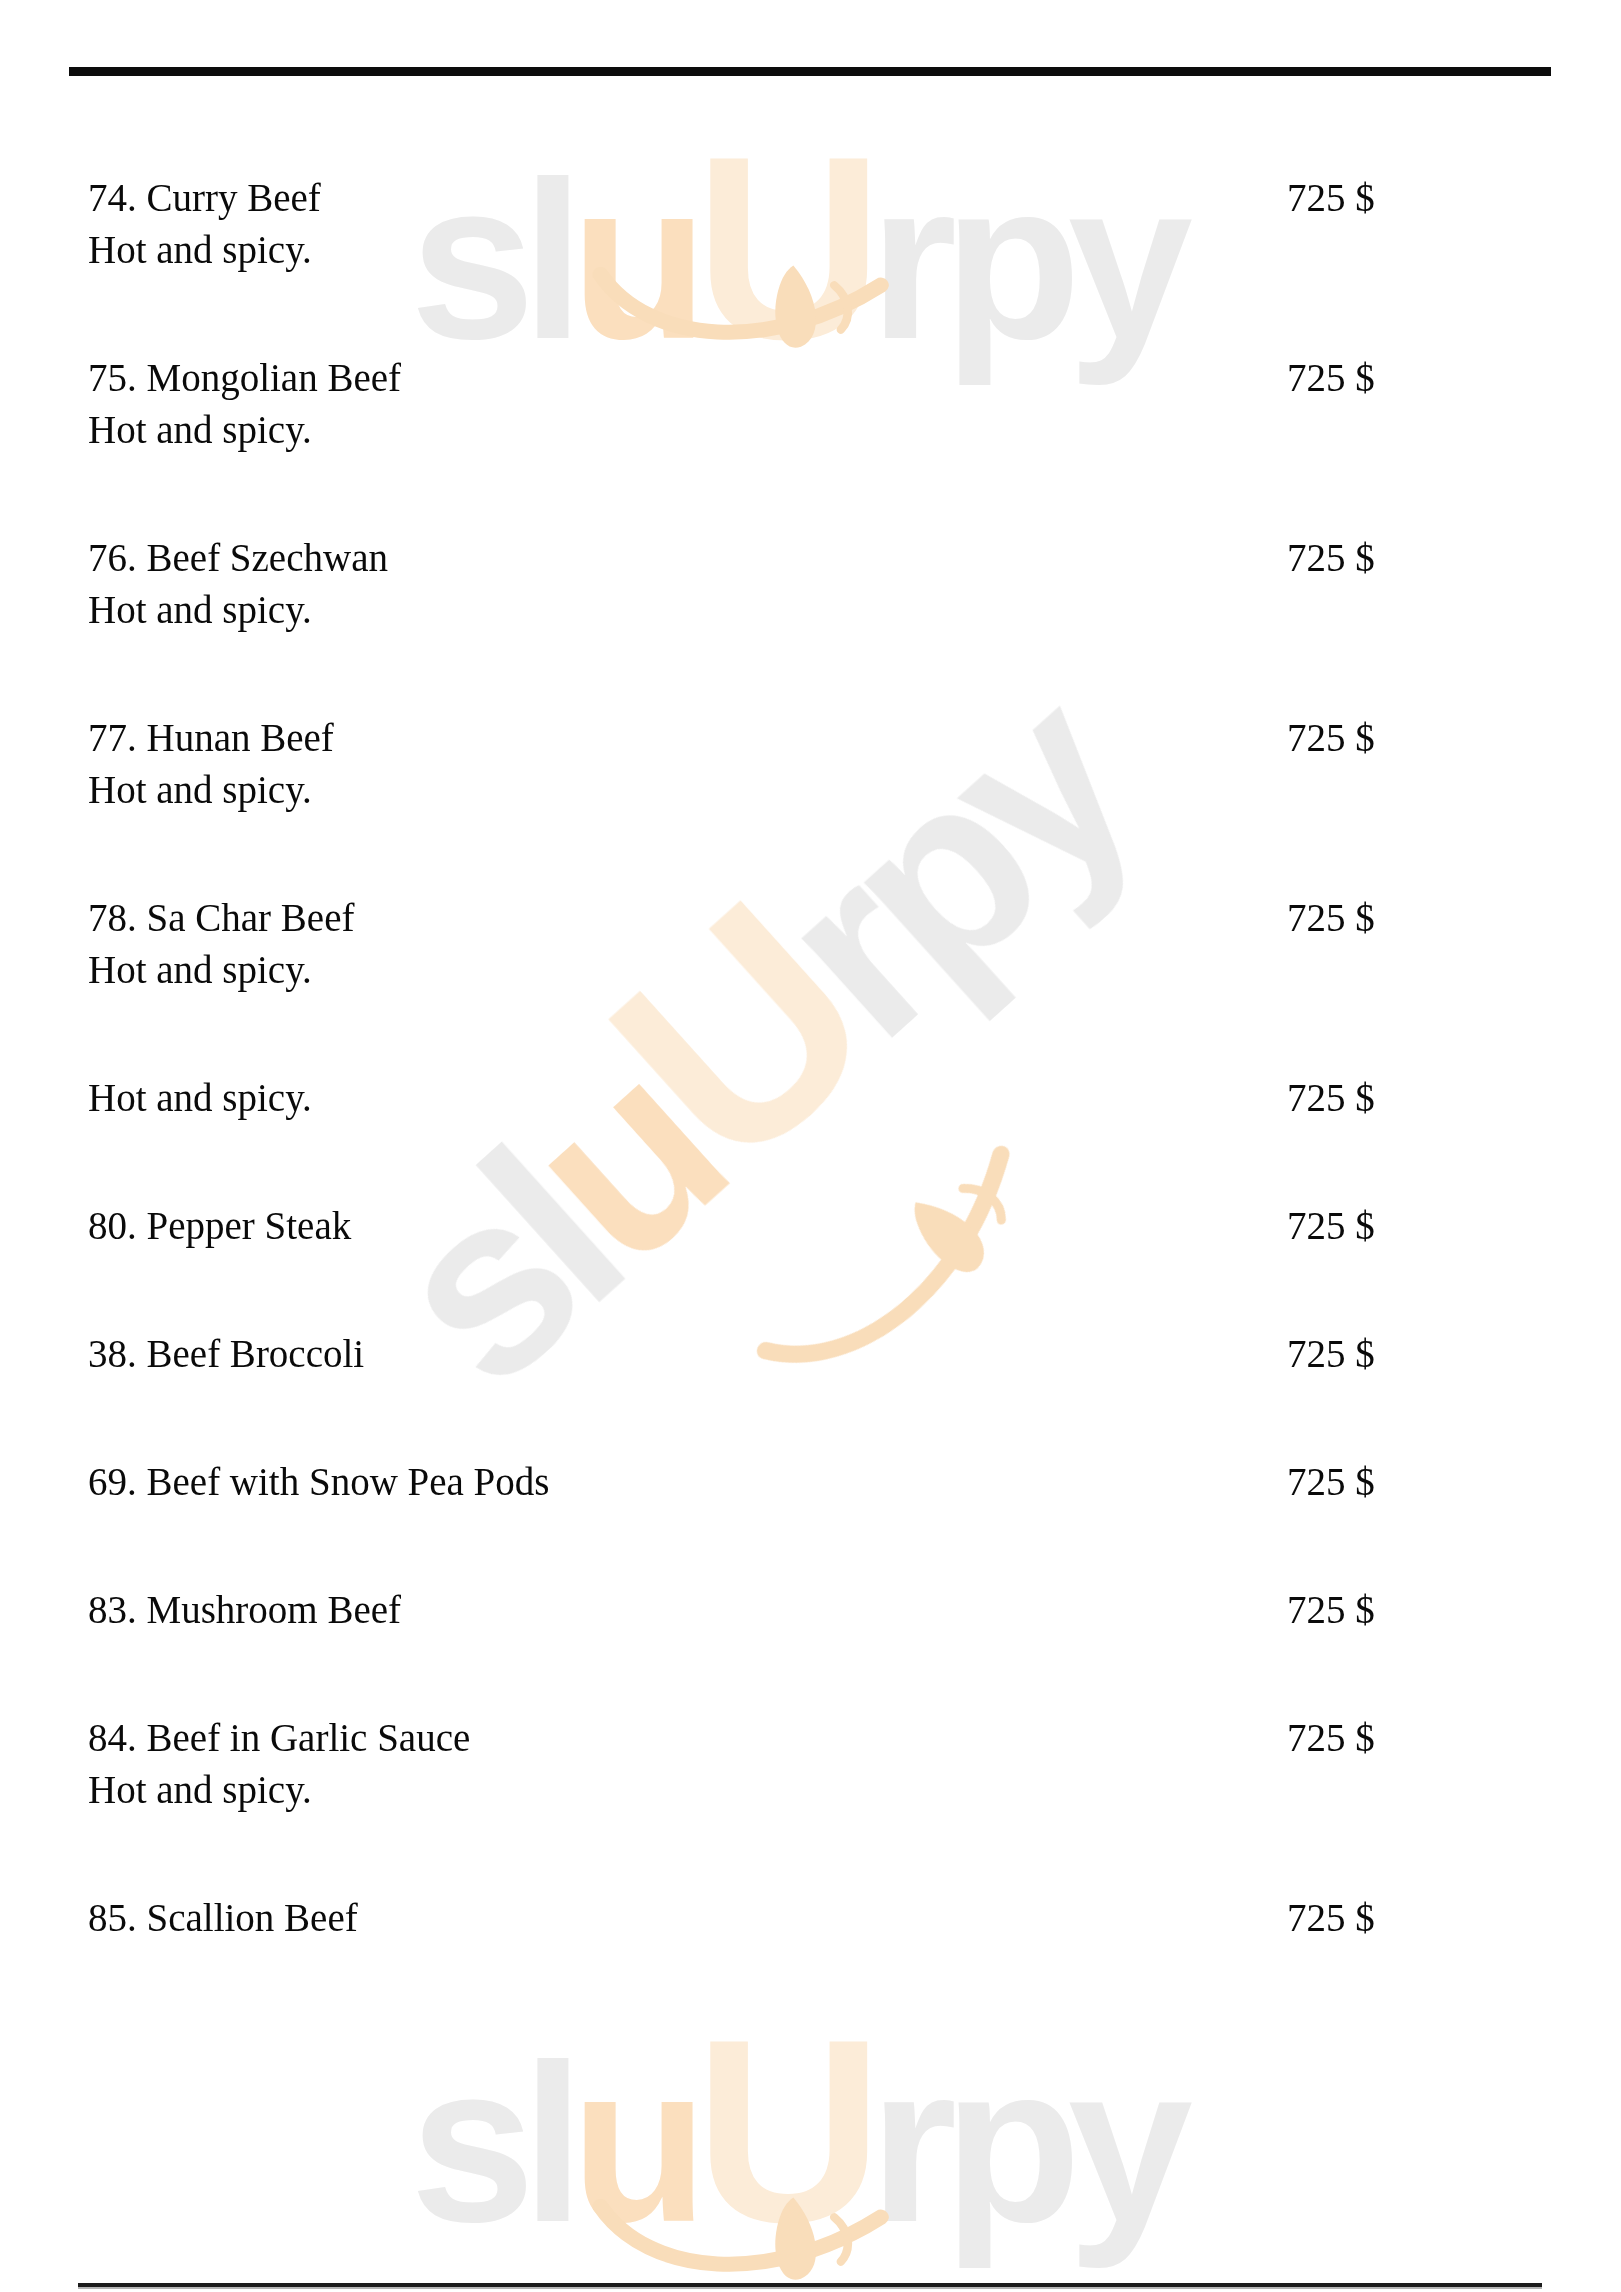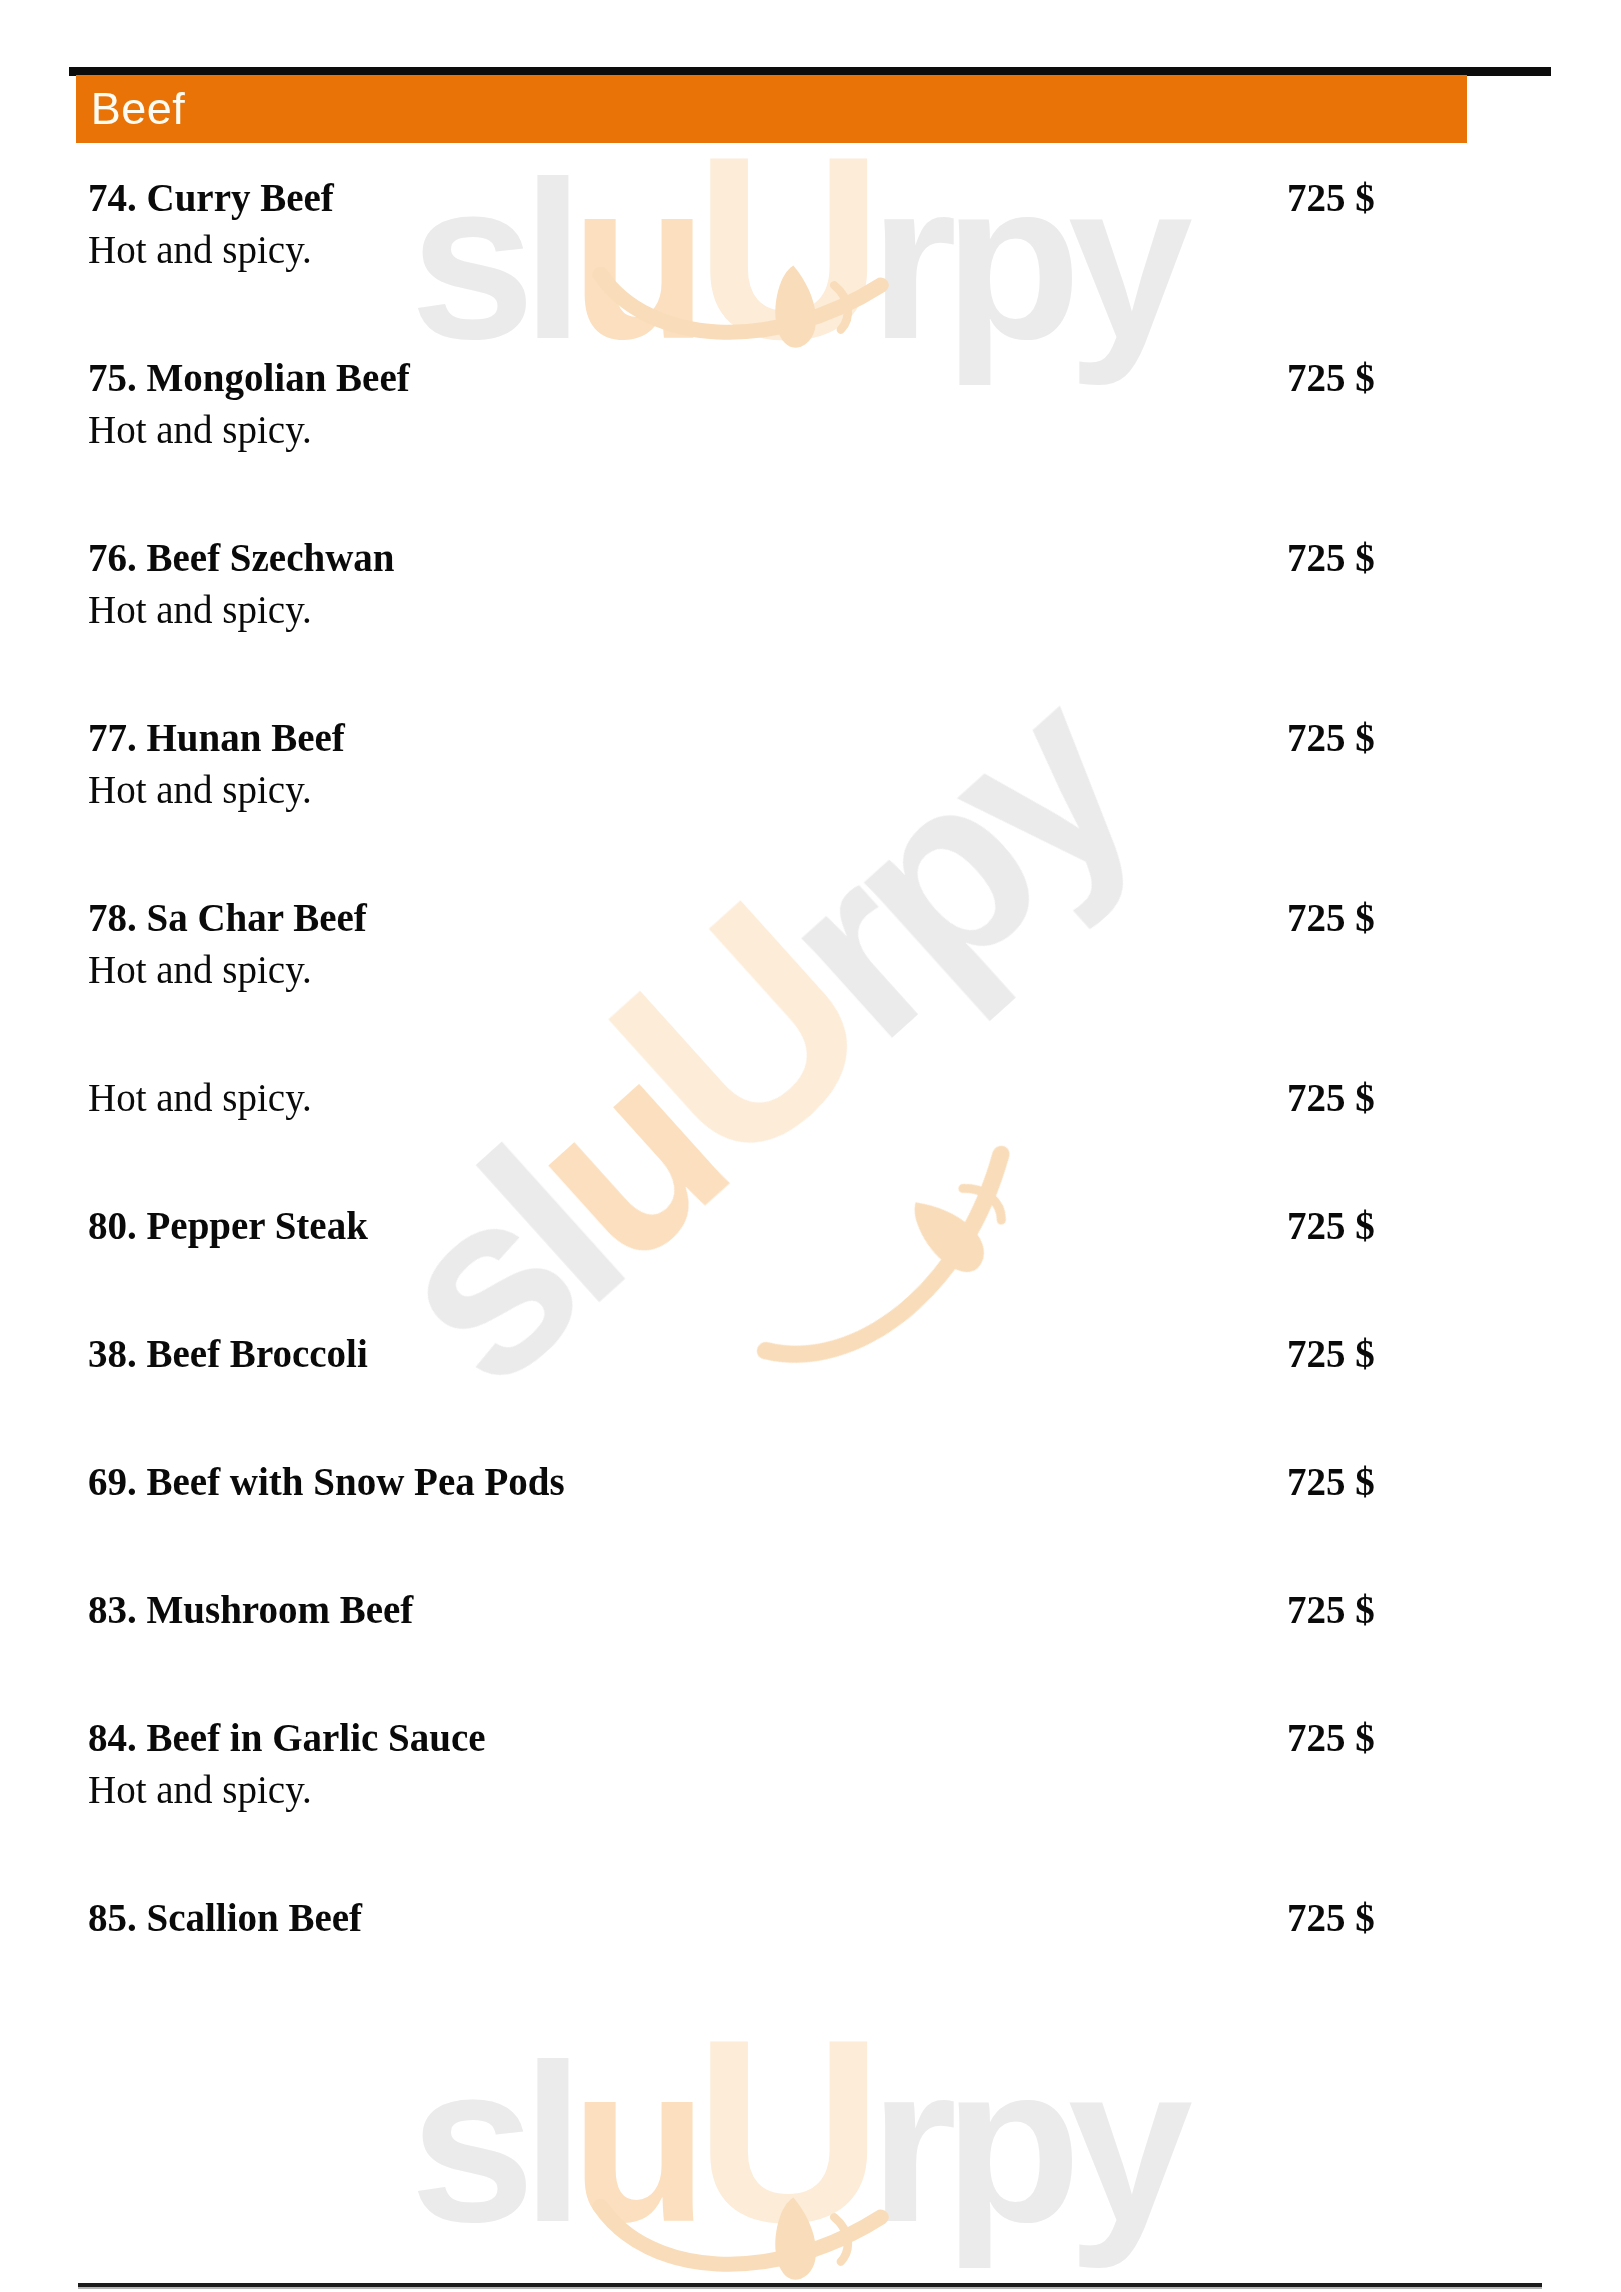--- a/index.html
+++ b/index.html
@@ -26,21 +26,21 @@
     letter-spacing:0.5px;
   }
   .bottom-rule{position:absolute;left:78px;top:2283px;width:1464px;height:3.9px;background:#1c1c1c;border-bottom:2px solid #b5b5b5;}
 
   
   .menu{
     position:absolute;left:88px;top:172px;width:1382px;
     font-size:39px;line-height:52px;color:#0a0a0a;
   }
   .item{position:relative;margin-bottom:76px;}
-  .item-line{position:relative;white-space:nowrap;font-weight:bold;}
+  .item-line{position:relative;white-space:nowrap;}
   .item-price{position:absolute;left:1199px;top:0;}
   .item-desc{white-space:nowrap;}
 
   
   .wm{
     position:absolute;
     mix-blend-mode:multiply;
     pointer-events:none;
     white-space:nowrap;
   }
@@ -91,23 +91,20 @@
   <div class="wm wm-bottom">
     <div class="letters"><span class="wl" style="color: rgb(235, 235, 235);">s</span><span class="wl" style="color: rgb(235, 235, 235);">l</span><span class="wl" style="color: rgb(251, 223, 190);">u</span><span class="wl big" style="color: rgb(252, 236, 216);">U</span><span class="wl" style="color: rgb(235, 235, 235);">r</span><span class="wl" style="color: rgb(235, 235, 235);">p</span><span class="wl" style="color: rgb(235, 235, 235);">y</span></div>
     <svg class="tongue" viewBox="0 0 340 110" preserveAspectRatio="none">
       <path class="t-smile" d="M 10 14 C 60 92, 190 104, 305 26" fill="none" stroke-width="17" stroke-linecap="round" stroke="#f9ddba"></path>
       <path class="t-tip" d="M 213 4 C 240 38, 246 84, 221 95 C 200 103, 188 68, 197 32 C 201 17, 206 9, 213 4 Z" stroke="none" fill="#f9ddba"></path>
       <path class="t-flick" d="M 256 26 C 272 40, 275 62, 263 76" fill="none" stroke-width="9" stroke-linecap="round" stroke="#f9ddba"></path>
     </svg>
   </div>
 
   <div class="top-rule"></div>
-  <div class="header-bar">
-    <span class="title">Beef</span>
-  </div>
 
   <div class="menu">
     <div class="item">
       <div class="item-line">
         <span class="item-label">74. Curry Beef</span>
         <span class="item-price">725 $</span>
       </div>
       <div class="item-desc">Hot and spicy.</div>
     </div>
 

